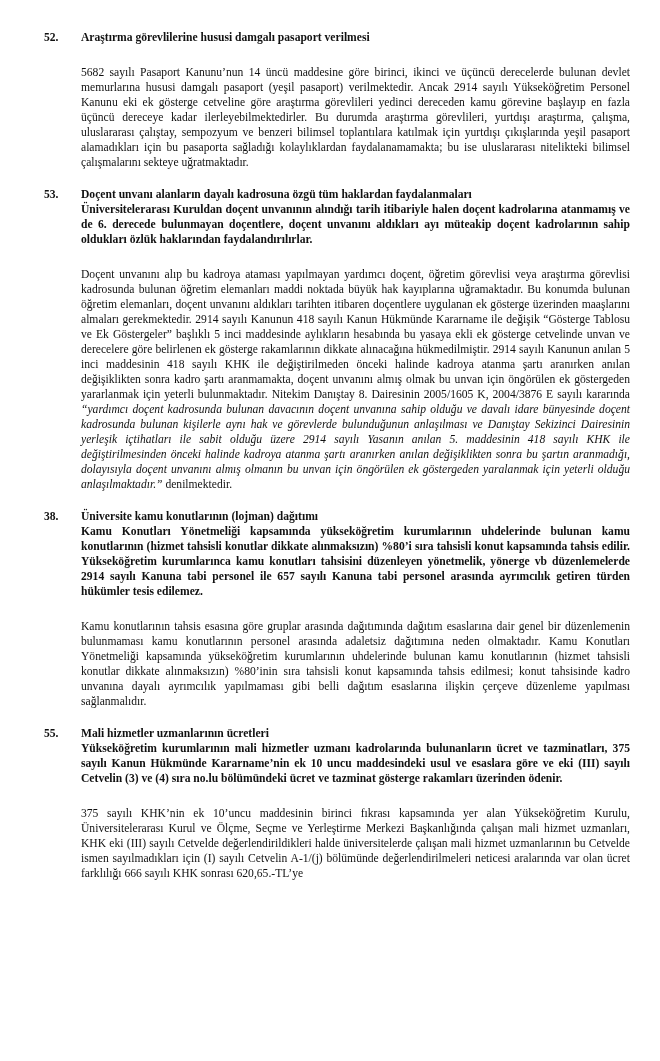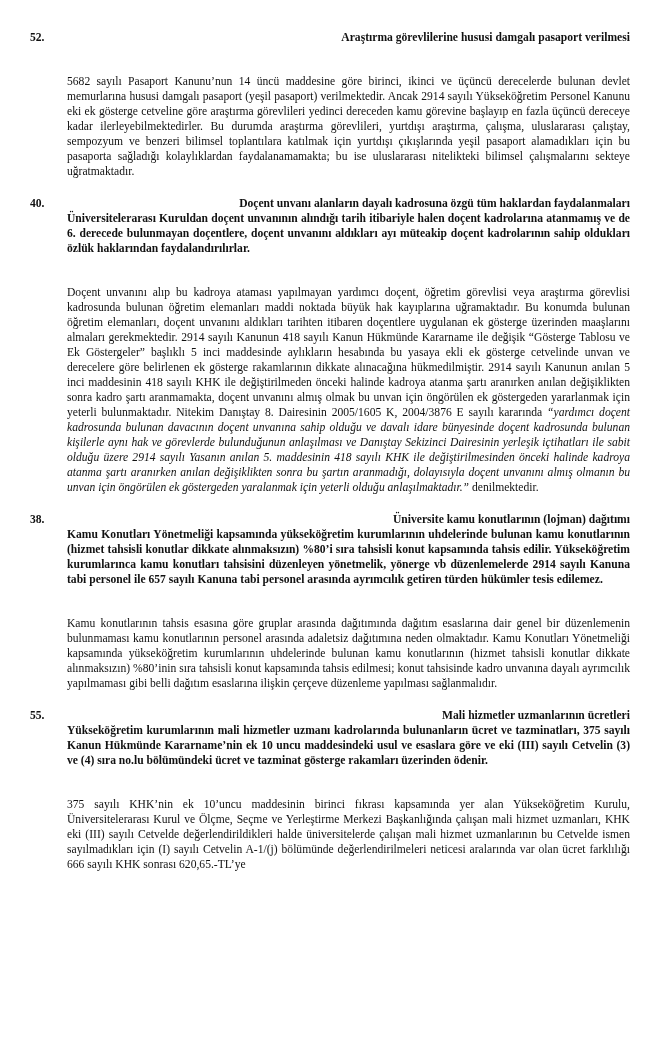--- a/index.html
+++ b/index.html
@@ -7,66 +7,66 @@
     width: 660px;
     height: 1061px;
     background: #ffffff;
     font-family: "Liberation Serif", "DejaVu Serif", serif;
     color: #111111;
     overflow: hidden;
   }
   .page {
     width: 660px;
     height: 1061px;
-    padding: 30px 30px 0 30px;
+    padding: 30px 30px 0 44px;
   }
   .section {
     display: flex;
     margin-bottom: 17px;
   }
   .section-number {
     flex: 0 0 37px;
     font-weight: bold;
     font-size: 11.6px;
     line-height: 15px;
   }
   .section-content {
     flex: 1 1 auto;
     font-size: 11.6px;
     line-height: 15px;
   }
   .section-title {
     font-weight: bold;
-    text-align: right;
+    text-align: left;
   }
   .section-lead {
     font-weight: bold;
     text-align: justify;
   }
   .section-body {
-    margin-top: 29px;
+    margin-top: 20px;
     text-align: justify;
   }
   .italic { font-style: italic; font-family: Liberation Serif, serif; }
 </style>
 </head>
 <body>
 
 <div class="page">
 
   <div class="section">
     <div class="section-number">52.</div>
     <div class="section-content">
       <div class="section-title">Araştırma görevlilerine hususi damgalı pasaport verilmesi</div>
       <p class="section-body"><span>5682 sayılı Pasaport Kanunu’nun 14 üncü maddesine göre birinci, ikinci ve üçüncü derecelerde bulunan devlet memurlarına hususi damgalı pasaport (yeşil pasaport) verilmektedir. Ancak 2914 sayılı Yükseköğretim Personel Kanunu eki ek gösterge cetveline göre araştırma görevlileri yedinci dereceden kamu görevine başlayıp en fazla üçüncü dereceye kadar ilerleyebilmektedirler. Bu durumda araştırma görevlileri, yurtdışı araştırma, çalışma, uluslararası çalıştay, sempozyum ve benzeri bilimsel toplantılara katılmak için yurtdışı çıkışlarında yeşil pasaport alamadıkları için bu pasaporta sağladığı kolaylıklardan faydalanamamakta; bu ise uluslararası nitelikteki bilimsel çalışmalarını sekteye uğratmaktadır.</span></p>
     </div>
   </div>
 
   <div class="section">
-    <div class="section-number">40.</div>
+    <div class="section-number">53.</div>
     <div class="section-content">
       <div class="section-title">Doçent unvanı alanların dayalı kadrosuna özgü tüm haklardan faydalanmaları</div>
       <div class="section-lead">Üniversitelerarası Kuruldan doçent unvanının alındığı tarih itibariyle halen doçent kadrolarına atanmamış ve de 6. derecede bulunmayan doçentlere, doçent unvanını aldıkları ayı müteakip doçent kadrolarının sahip oldukları özlük haklarından faydalandırılırlar.</div>
       <p class="section-body"><span>Doçent unvanını alıp bu kadroya ataması yapılmayan yardımcı doçent, öğretim görevlisi veya araştırma görevlisi kadrosunda bulunan öğretim elemanları maddi noktada büyük hak kayıplarına uğramaktadır. Bu konumda bulunan öğretim elemanları, doçent unvanını aldıkları tarihten itibaren doçentlere uygulanan ek gösterge üzerinden maaşlarını almaları gerekmektedir. 2914 sayılı Kanunun 418 sayılı Kanun Hükmünde Kararname ile değişik “Gösterge Tablosu ve Ek Göstergeler” başlıklı 5 inci maddesinde aylıkların hesabında bu yasaya ekli ek gösterge cetvelinde unvan ve derecelere göre belirlenen ek gösterge rakamlarının dikkate alınacağına hükmedilmiştir. 2914 sayılı Kanunun anılan 5 inci maddesinin 418 sayılı KHK ile değiştirilmeden önceki halinde kadroya atanma şartı aranırken anılan değişiklikten sonra kadro şartı aranmamakta, doçent unvanını almış olmak bu unvan için öngörülen ek göstergeden yararlanmak için yeterli bulunmaktadır. Nitekim Danıştay 8. Dairesinin 2005/1605 K, 2004/3876 E sayılı kararında </span><span class="italic">“yardımcı doçent kadrosunda bulunan davacının doçent unvanına sahip olduğu ve davalı idare bünyesinde doçent kadrosunda bulunan kişilerle aynı hak ve görevlerde bulunduğunun anlaşılması ve Danıştay Sekizinci Dairesinin yerleşik içtihatları ile sabit olduğu üzere 2914 sayılı Yasanın anılan 5. maddesinin 418 sayılı KHK ile değiştirilmesinden önceki halinde kadroya atanma şartı aranırken anılan değişiklikten sonra bu şartın aranmadığı, dolayısıyla doçent unvanını almış olmanın bu unvan için öngörülen ek göstergeden yaralanmak için yeterli olduğu anlaşılmaktadır.”</span><span> denilmektedir.</span></p>
     </div>
   </div>
 
   <div class="section">
     <div class="section-number">38.</div>
     <div class="section-content">

